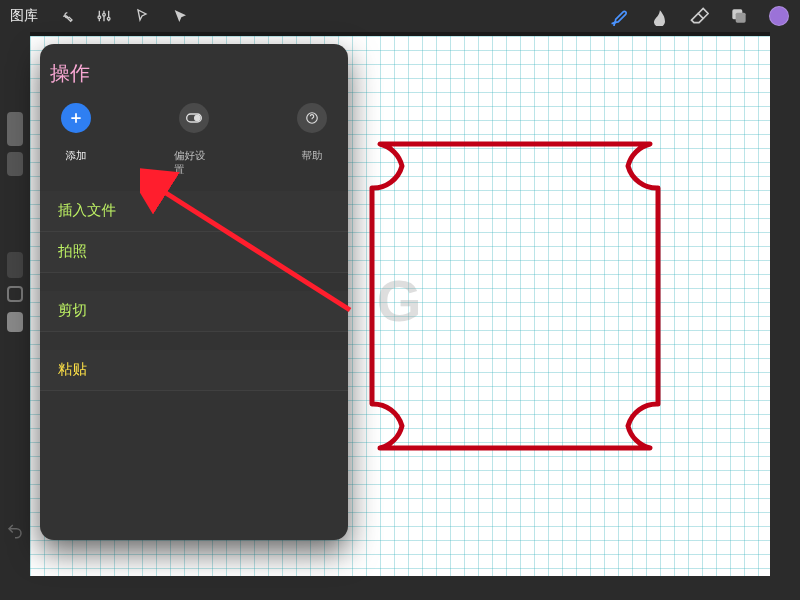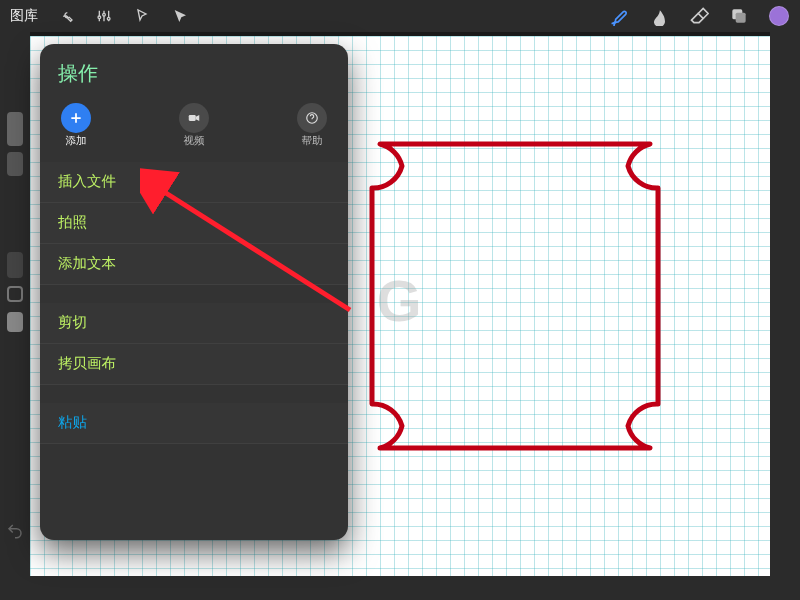--- a/index.html
+++ b/index.html
@@ -74,30 +74,30 @@
     position:absolute;
     left:40px; top:44px;
     width:308px; height:496px;
     background:#333;
     border-radius:14px;
     box-shadow: 0 12px 30px rgba(0,0,0,0.6);
     padding-top:14px;
     overflow:hidden;
   }
   .panel h2 {
-    font-size:20px; font-weight:500; color:#86efac;
-    padding: 2px 18px 12px;
+    font-size:20px; font-weight:500; color:#f9a8d4;
+    padding: 2px 10px 12px;
   }
   .panel .tabs {
     display:flex; justify-content:space-between;
     padding: 4px 16px 10px;
   }
   .panel .tab {
     display:flex; flex-direction:column; align-items:center;
-    gap:1px;
+    gap:16px;
     cursor:pointer;
     width:40px;
     font-size:10.5px; color:#bbb;
   }
   .panel .tab .circle {
     width:30px; height:30px; border-radius:50%;
     background:#4a4a4a;
     display:flex; align-items:center; justify-content:center;
     color:#eee;
   }
@@ -109,21 +109,21 @@
     margin-top:4px;
   }
   .menu .item {
     padding: 10px 18px 11px;
     font-size:14.5px;
     color:#bef264;
     border-bottom:1px solid rgba(255,255,255,0.05);
     cursor:pointer;
     background:#363636;
   }
-  .menu .item.disabled { color:#0ea5e9; }
+  .menu .item.disabled { color:#fde047; }
   .menu .gap {
     height:18px;
     background:#333;
   }
 
   
   .annotation-arrow {
     position:absolute;
     left:140px; top:160px;
     pointer-events:none;
@@ -247,45 +247,43 @@
     <div class="tab active">
       <span class="circle">
         <svg width="14" height="14" viewBox="0 0 24 24" stroke="#fff" stroke-width="3">
             <path d="M12 4v16M4 12h16"></path>
           </svg>
       </span>
       <span>添加</span>
     </div>
     <div class="tab">
       <span class="circle">
-        <svg width="14" height="14" viewBox="0 0 24 24" fill="#ddd">
-            <rect x="3" y="7" width="12" height="10" rx="2"></rect>
-            <path d="M15 10l6-3v10l-6-3z"></path>
+        <svg width="16" height="10" viewBox="0 0 24 14" fill="none" stroke="#ddd" stroke-width="2">
+            <rect x="1" y="1" width="22" height="12" rx="6"></rect>
+            <circle cx="17" cy="7" r="4" fill="#ddd"></circle>
           </svg>
       </span>
-      <span>视频</span>
+      <span>偏好设置</span>
     </div>
     <div class="tab">
       <span class="circle">
         <svg width="14" height="14" viewBox="0 0 24 24" fill="none" stroke="#ddd" stroke-width="2">
             <circle cx="12" cy="12" r="9"></circle>
             <path d="M9 9a3 3 0 1 1 4 3c-1 .5-1 1-1 2M12 18h0"></path>
           </svg>
       </span>
       <span>帮助</span>
     </div>
   </div>
 
   <div class="menu">
     <div class="item">插入文件</div>
     <div class="item">拍照</div>
-    <div class="item">添加文本</div>
     <div class="gap"></div>
     <div class="item">剪切</div>
-    <div class="item">拷贝画布</div>
     <div class="gap"></div>
     <div class="item disabled">粘贴</div>
   </div>
 </div>
 
 <svg class="annotation-arrow" width="240" height="180">
   <defs>
     <marker id="ah" markerWidth="12" markerHeight="12" refX="2" refY="5" orient="auto">
       <path d="M0 0 L10 5 L0 10 z" fill="#ff1e2d"></path>
     </marker>

